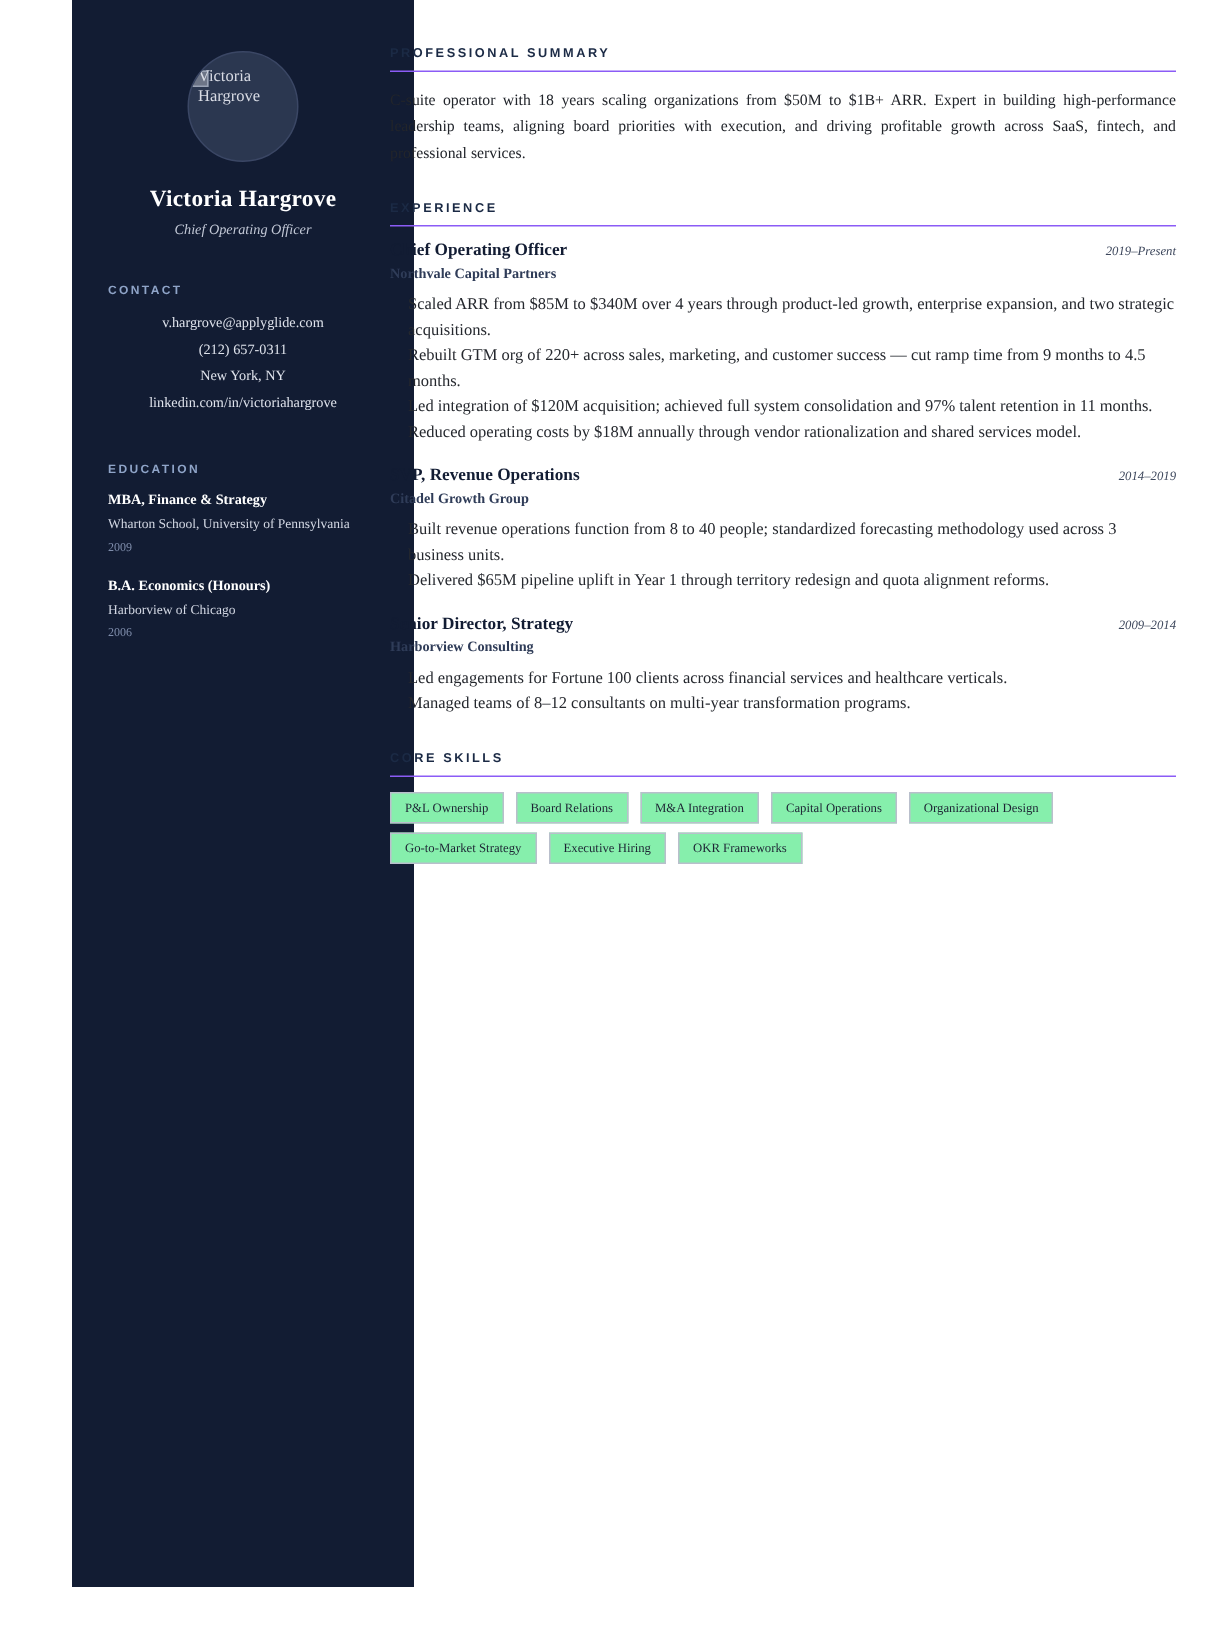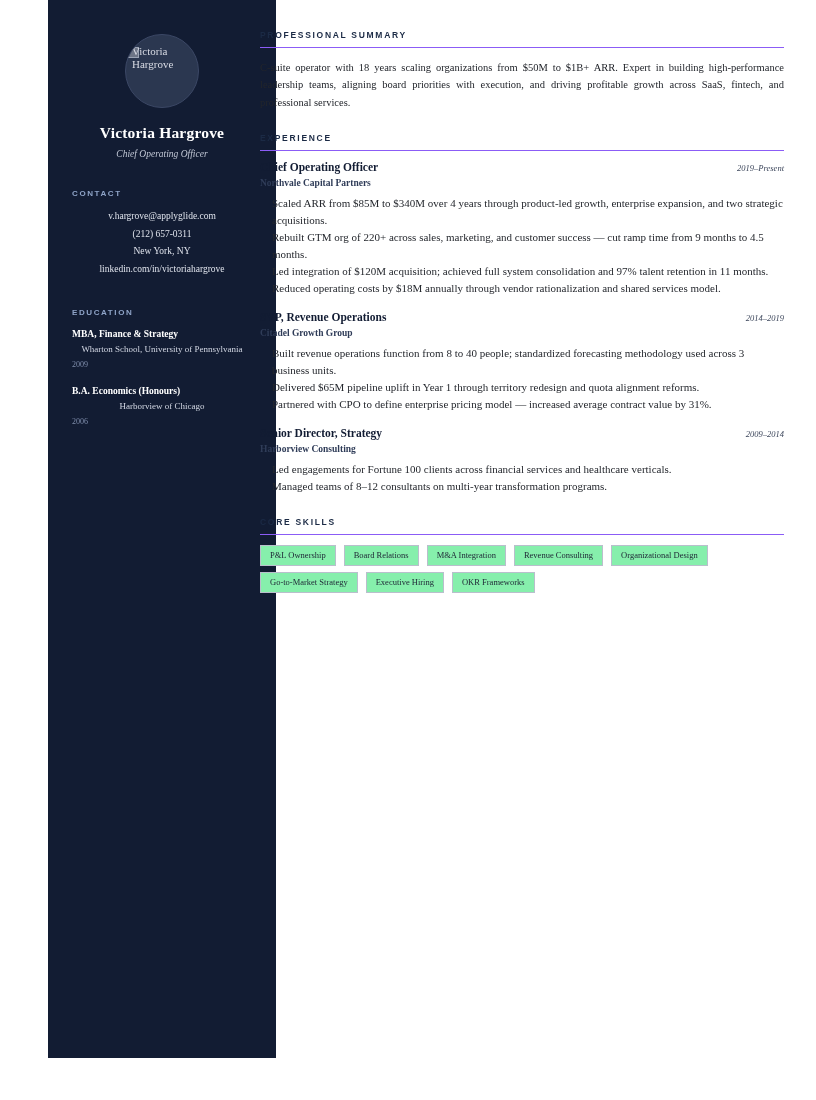--- a/index.html
+++ b/index.html
@@ -102,21 +102,20 @@
   .edu-degree {
     font-size: 9.5px;
     font-weight: bold;
     color: #ffffff;
     line-height: 15px;
   }
   .edu-school {
     font-size: 9px;
     color: #d2d7e3;
     line-height: 15px;
-    text-align: center;
   }
   .edu-year {
     font-size: 8px;
     color: #7f8dab;
     line-height: 15px;
   }
 
   
   .main {
     position: absolute;
@@ -251,21 +250,20 @@
 
       <div class="job">
         <div class="job-row">
           <span class="job-title">SVP, Revenue Operations</span>
           <span class="job-dates">2014–2019</span>
         </div>
         <div class="job-company">Citadel Growth Group</div>
         <ul class="bullets">
           <li>Built revenue operations function from 8 to 40 people; standardized forecasting methodology used across 3 business units.</li>
           <li>Delivered $65M pipeline uplift in Year 1 through territory redesign and quota alignment reforms.</li>
-          <li>Partnered with CPO to define enterprise pricing model — increased average contract value by 31%.</li>
         </ul>
       </div>
 
       <div class="job">
         <div class="job-row">
           <span class="job-title">Senior Director, Strategy</span>
           <span class="job-dates">2009–2014</span>
         </div>
         <div class="job-company">Harborview Consulting</div>
         <ul class="bullets">
@@ -274,21 +272,21 @@
         </ul>
       </div>
     </section>
 
     <section class="section">
       <div class="sec-heading">CORE SKILLS</div>
       <div class="skills">
         <span class="chip">P&amp;L Ownership</span>
         <span class="chip">Board Relations</span>
         <span class="chip">M&amp;A Integration</span>
-        <span class="chip">Revenue Consulting</span>
+        <span class="chip">Capital Operations</span>
         <span class="chip">Organizational Design</span>
         <span class="chip">Go-to-Market Strategy</span>
         <span class="chip">Executive Hiring</span>
         <span class="chip">OKR Frameworks</span>
       </div>
     </section>
 
   </main>
 </div>
 

